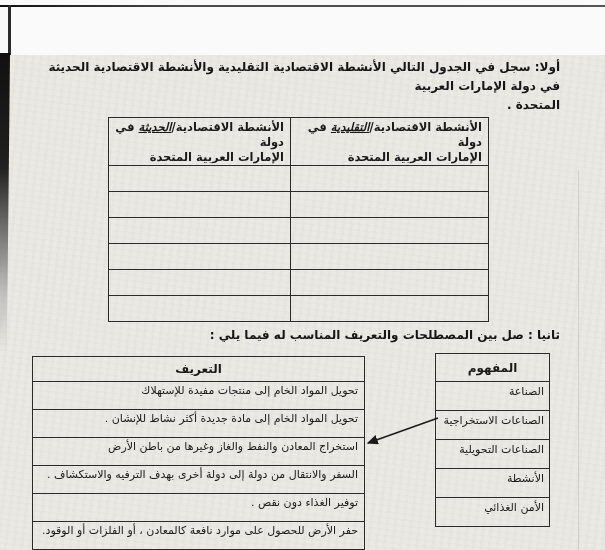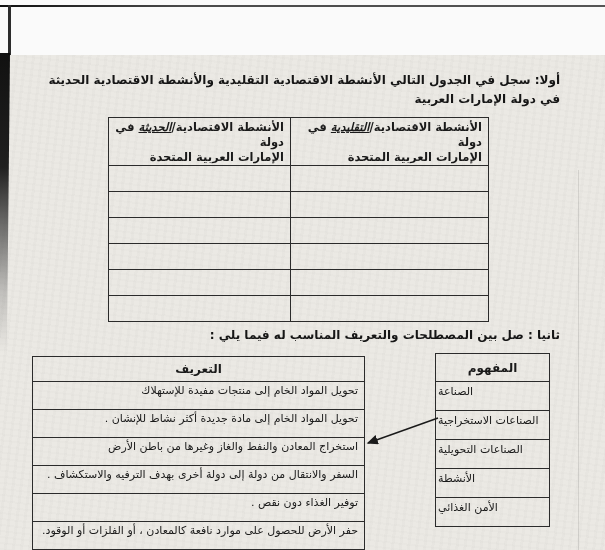--- a/index.html
+++ b/index.html
@@ -28,58 +28,59 @@
     background:linear-gradient(to bottom,
       rgba(8,8,8,0.96) 0%, rgba(15,15,15,0.92) 38%,
       rgba(45,45,45,0.65) 58%, rgba(100,100,100,0.3) 80%, rgba(120,120,120,0) 100%);
     transform:rotate(0.6deg);transform-origin:top left;
   }
   .right-fold{position:absolute;left:578px;top:115px;width:1px;height:380px;background:rgba(0,0,0,0.1);}
 
   .rtl{direction:rtl;unicode-bidi:embed;}
   .instr{position:absolute;right:45px;width:520px;text-align:right;
     font-weight:bold;font-size:12px;line-height:19px;color:#161616;}
-  .instr1{top:16px;}
+  .instr1{top:3px;}
   .instr2{top:271px;}
 
   table{border-collapse:collapse;table-layout:fixed;}
   td,th{border:1.5px solid #2b2b2b;margin:15px;overflow:hidden;}
 
   .table1{position:absolute;left:108px;top:62px;width:380px;}
   .table1 th{height:33px;font-size:11.5px;font-weight:bold;
     text-align:right;vertical-align:top;padding:2px 6px 0 2px;line-height:15px;}
   .table1 td{height:23px;}
   .kw{font-style:italic;text-decoration:underline;font-weight:bold;}
 
   .defTable{position:absolute;left:32px;top:301px;width:333px;}
   .defTable th{height:22px;font-size:12px;font-weight:bold;text-align:center;vertical-align:middle;}
   .defTable td{height:25px;font-size:11px;text-align:right;vertical-align:top;
     padding:2px 6px 0 2px;line-height:13px;}
 
   .conTable{position:absolute;left:435px;top:298px;width:115px;}
   .conTable th{height:25px;font-size:12px;font-weight:bold;vertical-align:middle;}
-  .conTable td{height:25px;font-size:11px;text-align:left;vertical-align:top;padding:3px 5px 0 2px;}
+  .conTable td{height:25px;font-size:11px;text-align:right;vertical-align:top;padding:3px 5px 0 2px;}
 
   .match-arrow{position:absolute;left:358px;top:350px;width:84px;height:46px;overflow:visible;}
 </style>
 </head>
 <body>
 
 <div class="canvas">
 
   <div class="top-hline"></div>
   <div class="top-vline"></div>
 
   <div class="page">
 
     <div class="left-band"></div>
     <div class="right-fold"></div>
 
     <div class="instr instr1 rtl">
       <div>أولا: سجل في الجدول التالي الأنشطة الاقتصادية التقليدية والأنشطة الاقتصادية الحديثة في دولة الإمارات  العربية</div>
+      <div>المتحدة .</div>
     </div>
 
     <table class="table1 rtl" dir="rtl">
       <colgroup>
           <col style="width:198px">
           <col style="width:182px">
         </colgroup>
       <tbody>
           <tr>
         <th>

